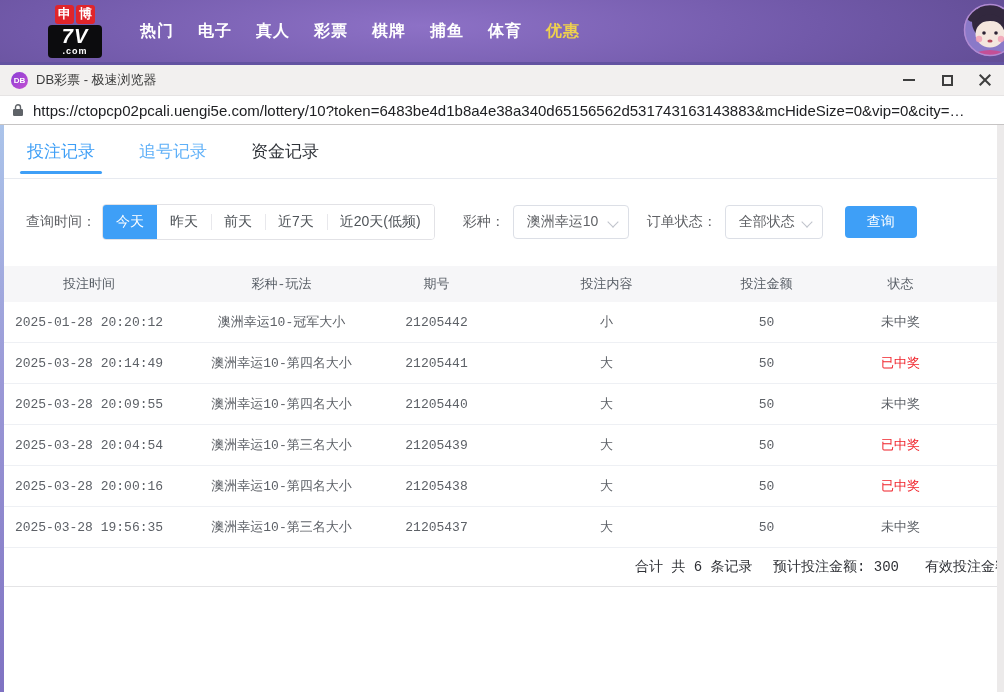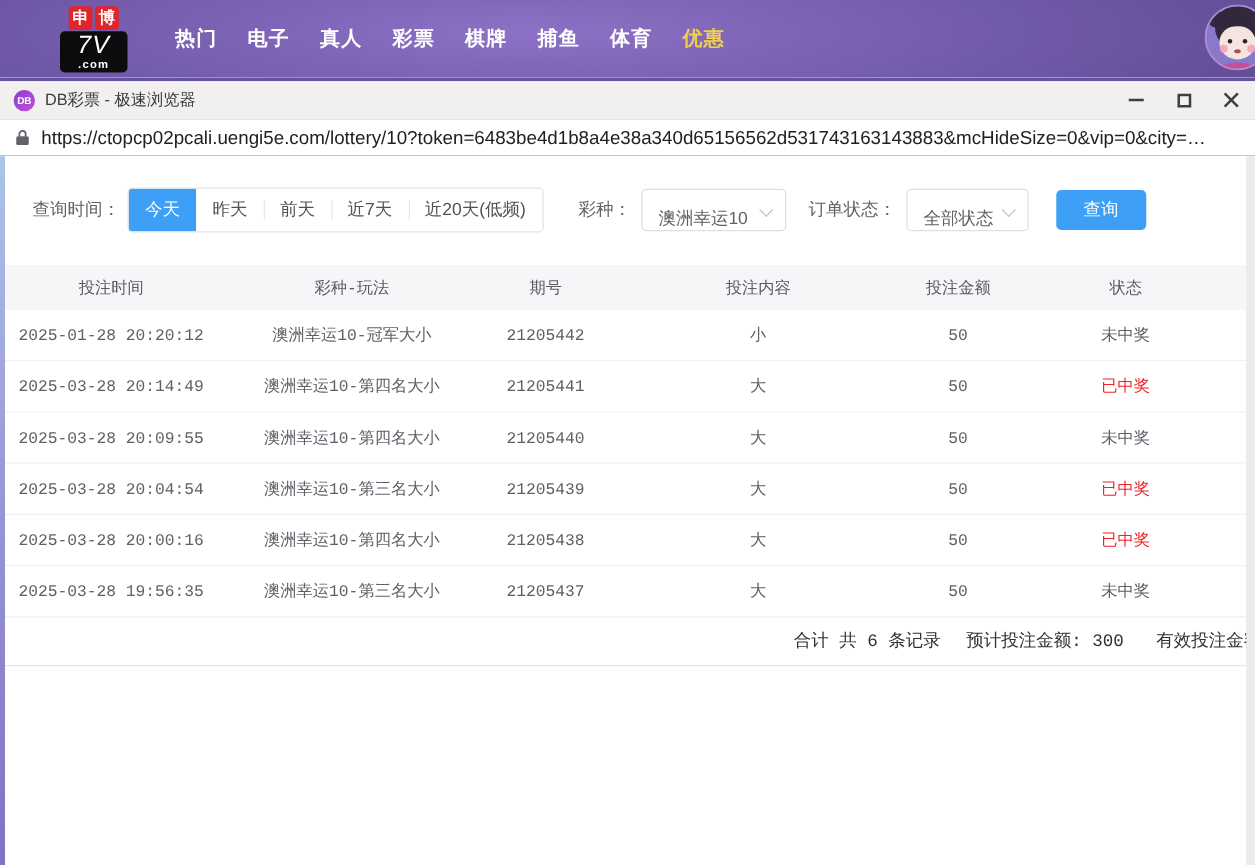--- a/index.html
+++ b/index.html
@@ -7,21 +7,21 @@
   .stage{position:relative;width:1004px;height:692px;overflow:hidden;background:#fff;}
 
   
   .topbar{position:relative;height:62px;overflow:hidden;display:flex;align-items:center;
     background:radial-gradient(ellipse 95% 260% at 42% 42%, #8d71c6 0%, #7159a9 42%, #5e4a90 72%, #564384 100%);}
   .logo{margin-left:46px;width:58px;display:flex;flex-direction:column;align-items:center;cursor:pointer;flex:0 0 auto;}
   .logo-squares{display:flex;gap:2px;margin-bottom:1px;}
   .logo-squares span{width:19px;height:19px;background:#e0252b;border-radius:3px;color:#fff;
     font-size:13px;font-weight:bold;display:flex;align-items:center;justify-content:center;}
   .logo-black{background:#0c0c0e;border-radius:4px;width:54px;padding:1px 0 2px;text-align:center;line-height:1;}
-  .logo-7v{color:#fff;font-size:20px;font-weight:400;font-style:italic;letter-spacing:1px;}
+  .logo-7v{color:#fff;font-size:20px;font-weight:700;font-style:italic;letter-spacing:1px;}
   .logo-com{color:#fff;font-size:9px;font-weight:bold;letter-spacing:1px;margin-top:1px;}
   .main-nav{display:flex;gap:24px;margin-left:36px;}
   .nav-item{color:#fff;font-size:16px;font-weight:bold;letter-spacing:1px;cursor:pointer;white-space:nowrap;}
   .nav-item.hl{color:#eed04e;}
   .avatar{position:absolute;right:-13px;top:3px;width:54px;height:54px;border-radius:50%;cursor:pointer;}
 
   
   .bwin{position:absolute;top:62px;left:0;right:0;bottom:0;border-top:3px solid #6353a1;background:#fff;}
   .titlebar{height:30px;background:#f2f0ef;display:flex;align-items:center;padding:0 0 0 11px;}
   .fav{width:17px;height:17px;border-radius:50%;background:linear-gradient(135deg,#8a3ed6,#c44fd2);
@@ -50,21 +50,21 @@
   .tab.active::after{content:"";position:absolute;left:-7px;right:-7px;bottom:4px;height:3px;border-radius:3px;background:#3e9ff7;}
 
   .filters{display:flex;align-items:center;padding:25px 0 0 22px;font-size:14px;color:#606266;}
   .flabel{white-space:nowrap;}
   .seggroup{display:flex;border:1px solid #e2e2e6;border-radius:4px;overflow:hidden;margin-left:6px;height:34px;}
   .seg{border:none;background:#fff;font-size:14px;color:#4e5358;padding:0 13px;cursor:pointer;position:relative;height:34px;font-family:inherit;}
   .seg.div::before{content:"";position:absolute;left:0;top:9px;bottom:9px;width:1px;background:#e8e8ec;}
   .seg.active{background:#3e9ff7;color:#fff;}
   .ml28{margin-left:28px;} .ml18{margin-left:18px;}
   .select{position:relative;height:34px;border:1px solid #dcdfe6;border-radius:4px;background:#fff;
-    display:flex;align-items:flex-end;padding-left:13px;margin-left:8px;box-sizing:border-box;color:#606266;cursor:pointer;}
+    display:flex;align-items:center;padding-left:13px;margin-left:8px;box-sizing:border-box;color:#606266;cursor:pointer;}
   .sel-lottery{width:116px;} .sel-status{width:98px;}
   .chev{position:absolute;right:11px;top:12px;width:7px;height:7px;border-right:1.5px solid #bfc3cb;
     border-bottom:1.5px solid #bfc3cb;transform:rotate(45deg);}
   .query{margin-left:22px;width:72px;height:32px;background:#3e9ff7;color:#fff;border:none;border-radius:4px;
     font-size:14px;cursor:pointer;font-family:inherit;}
 
   .table{margin-top:26px;font-size:13px;color:#5d6167;font-family:Liberation Mono, monospace;}
   .thead{display:flex;height:36px;background:#f6f6f8;align-items:center;color:#565c64;}
   .trow{display:flex;height:40px;align-items:center;border-bottom:1px solid #eef0f4;background:#fff;}
   .tcell{text-align:center;box-sizing:border-box;}
@@ -149,20 +149,25 @@
         <path d="M3.5 6V4.2a2.5 2.5 0 0 1 5 0V6" fill="none" stroke="#5f6368" stroke-width="1.4"></path>
       </svg>
       <span class="url">https://ctopcp02pcali.uengi5e.com/lottery/10?token=6483be4d1b8a4e38a340d65156562d531743163143883&amp;mcHideSize=0&amp;vip=0&amp;city=…</span>
     </div>
 
     <div class="content">
       <div class="leftstrip"></div>
       <div class="vscroll"></div>
       <div class="card">
 
+        <div class="tabsrow">
+            <div class="tab active" style="color: rgb(61, 158, 246);">投注记录</div>
+            <div class="tab" style="color: rgb(95, 176, 248);">追号记录</div>
+            <div class="tab" style="color: rgb(46, 50, 56);">资金记录</div>
+          </div>
 
         <div class="filters">
           <span class="flabel">查询时间：</span>
           <div class="seggroup">
               <button class="seg active">今天</button>
               <button class="seg">昨天</button>
               <button class="seg div">前天</button>
               <button class="seg div">近7天</button>
               <button class="seg div">近20天(低频)</button>
             </div>

